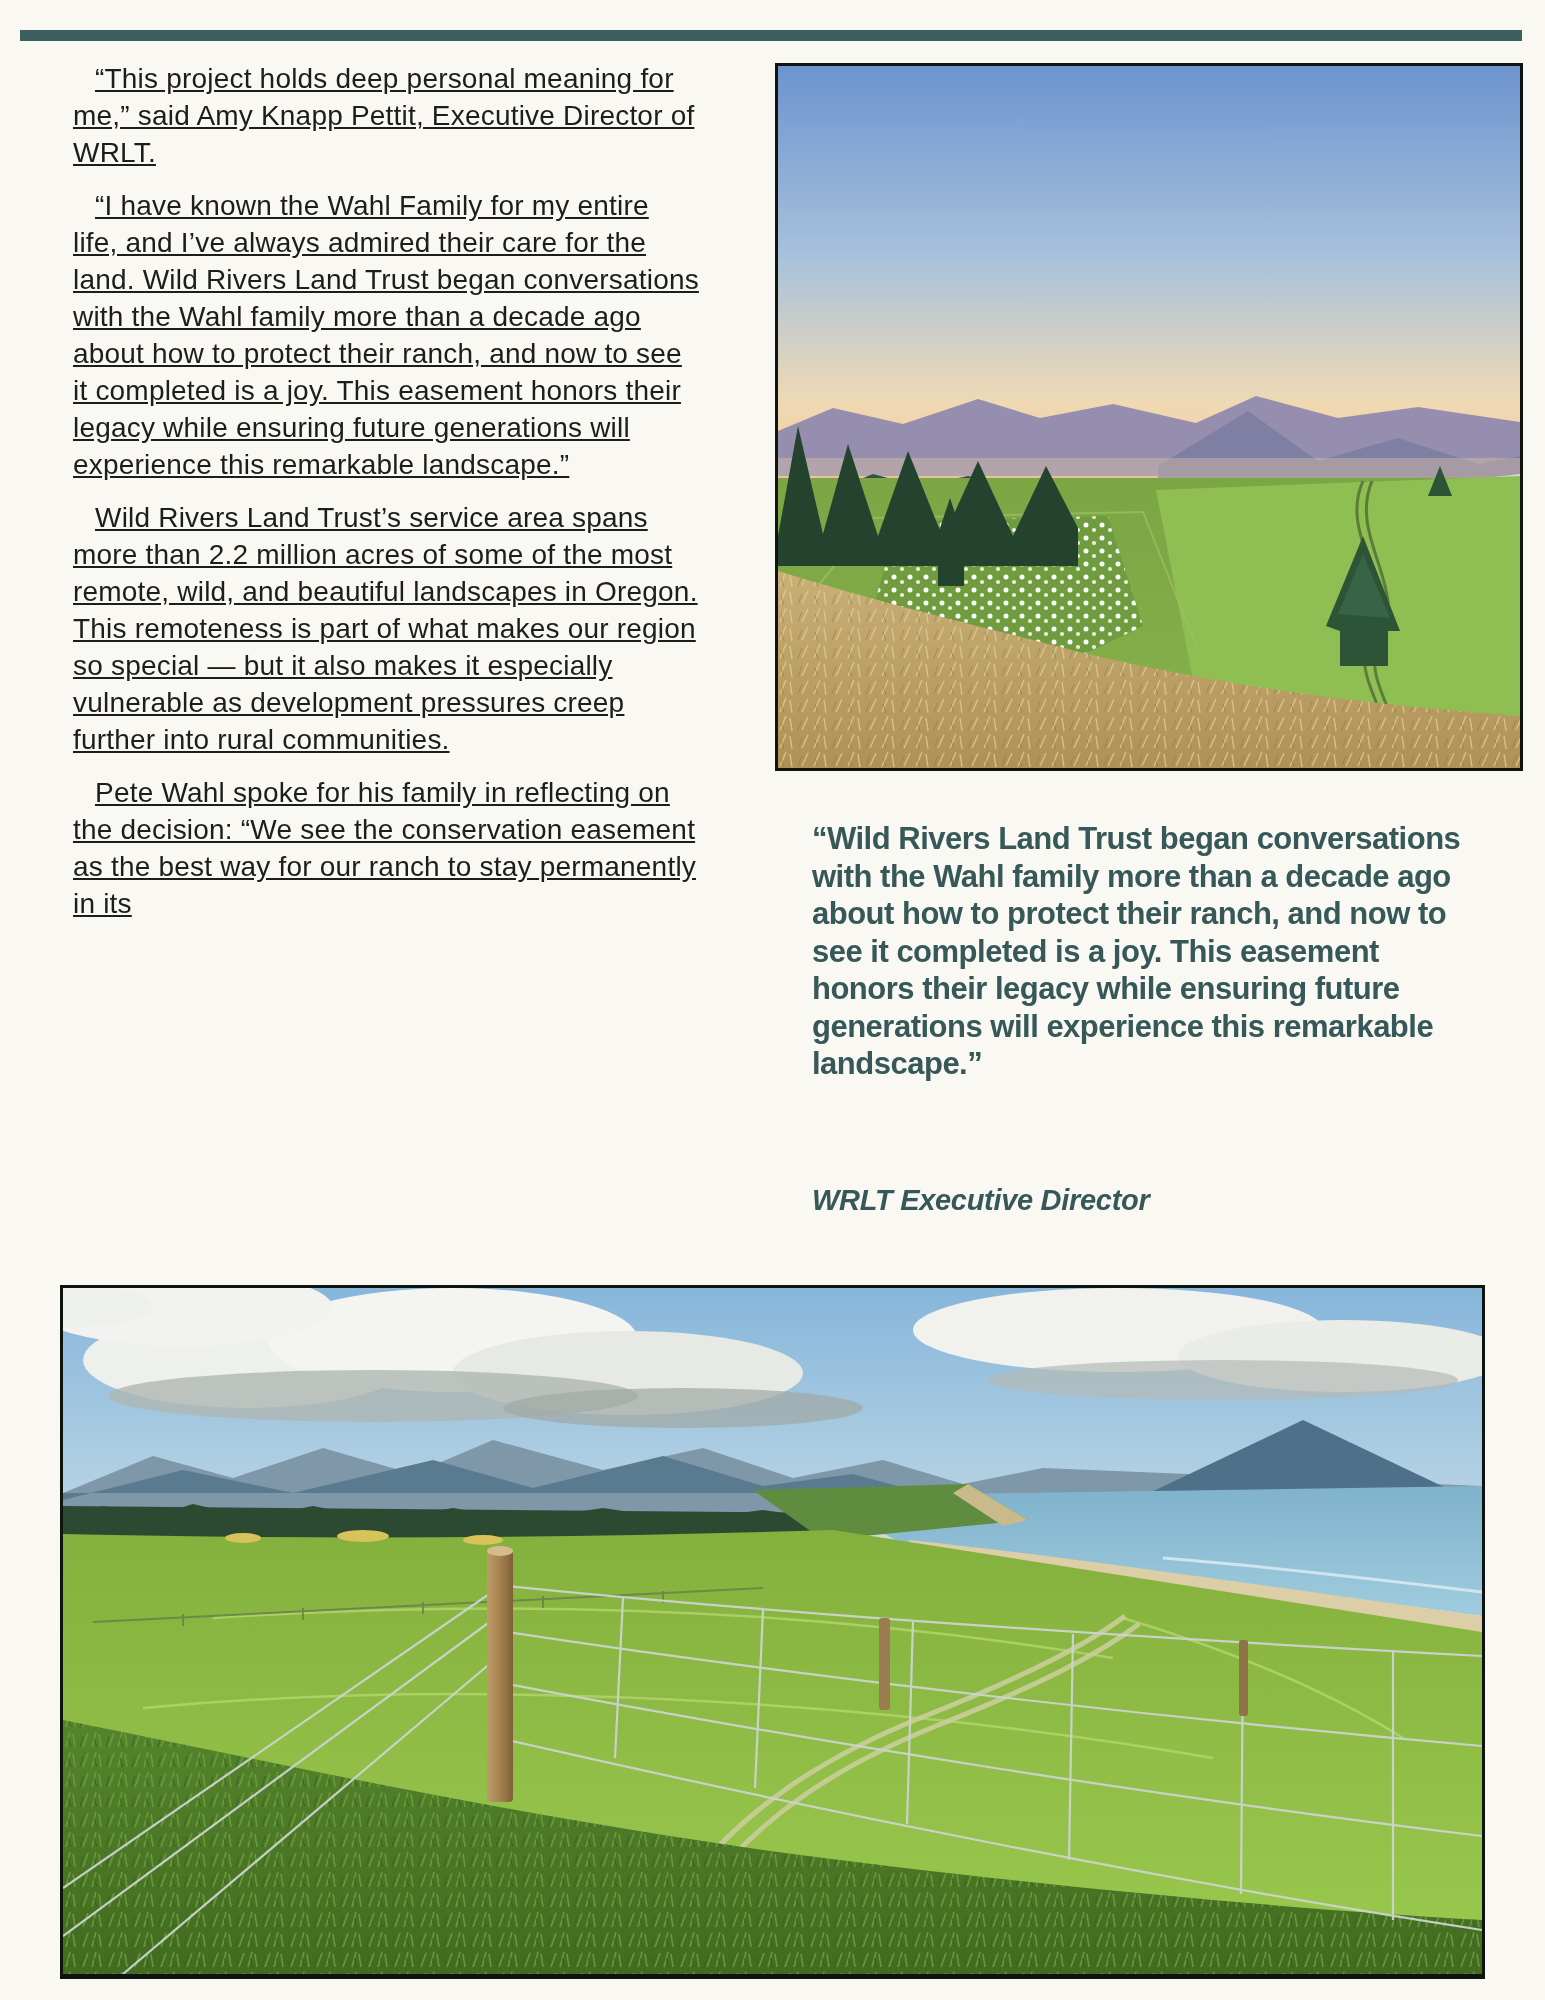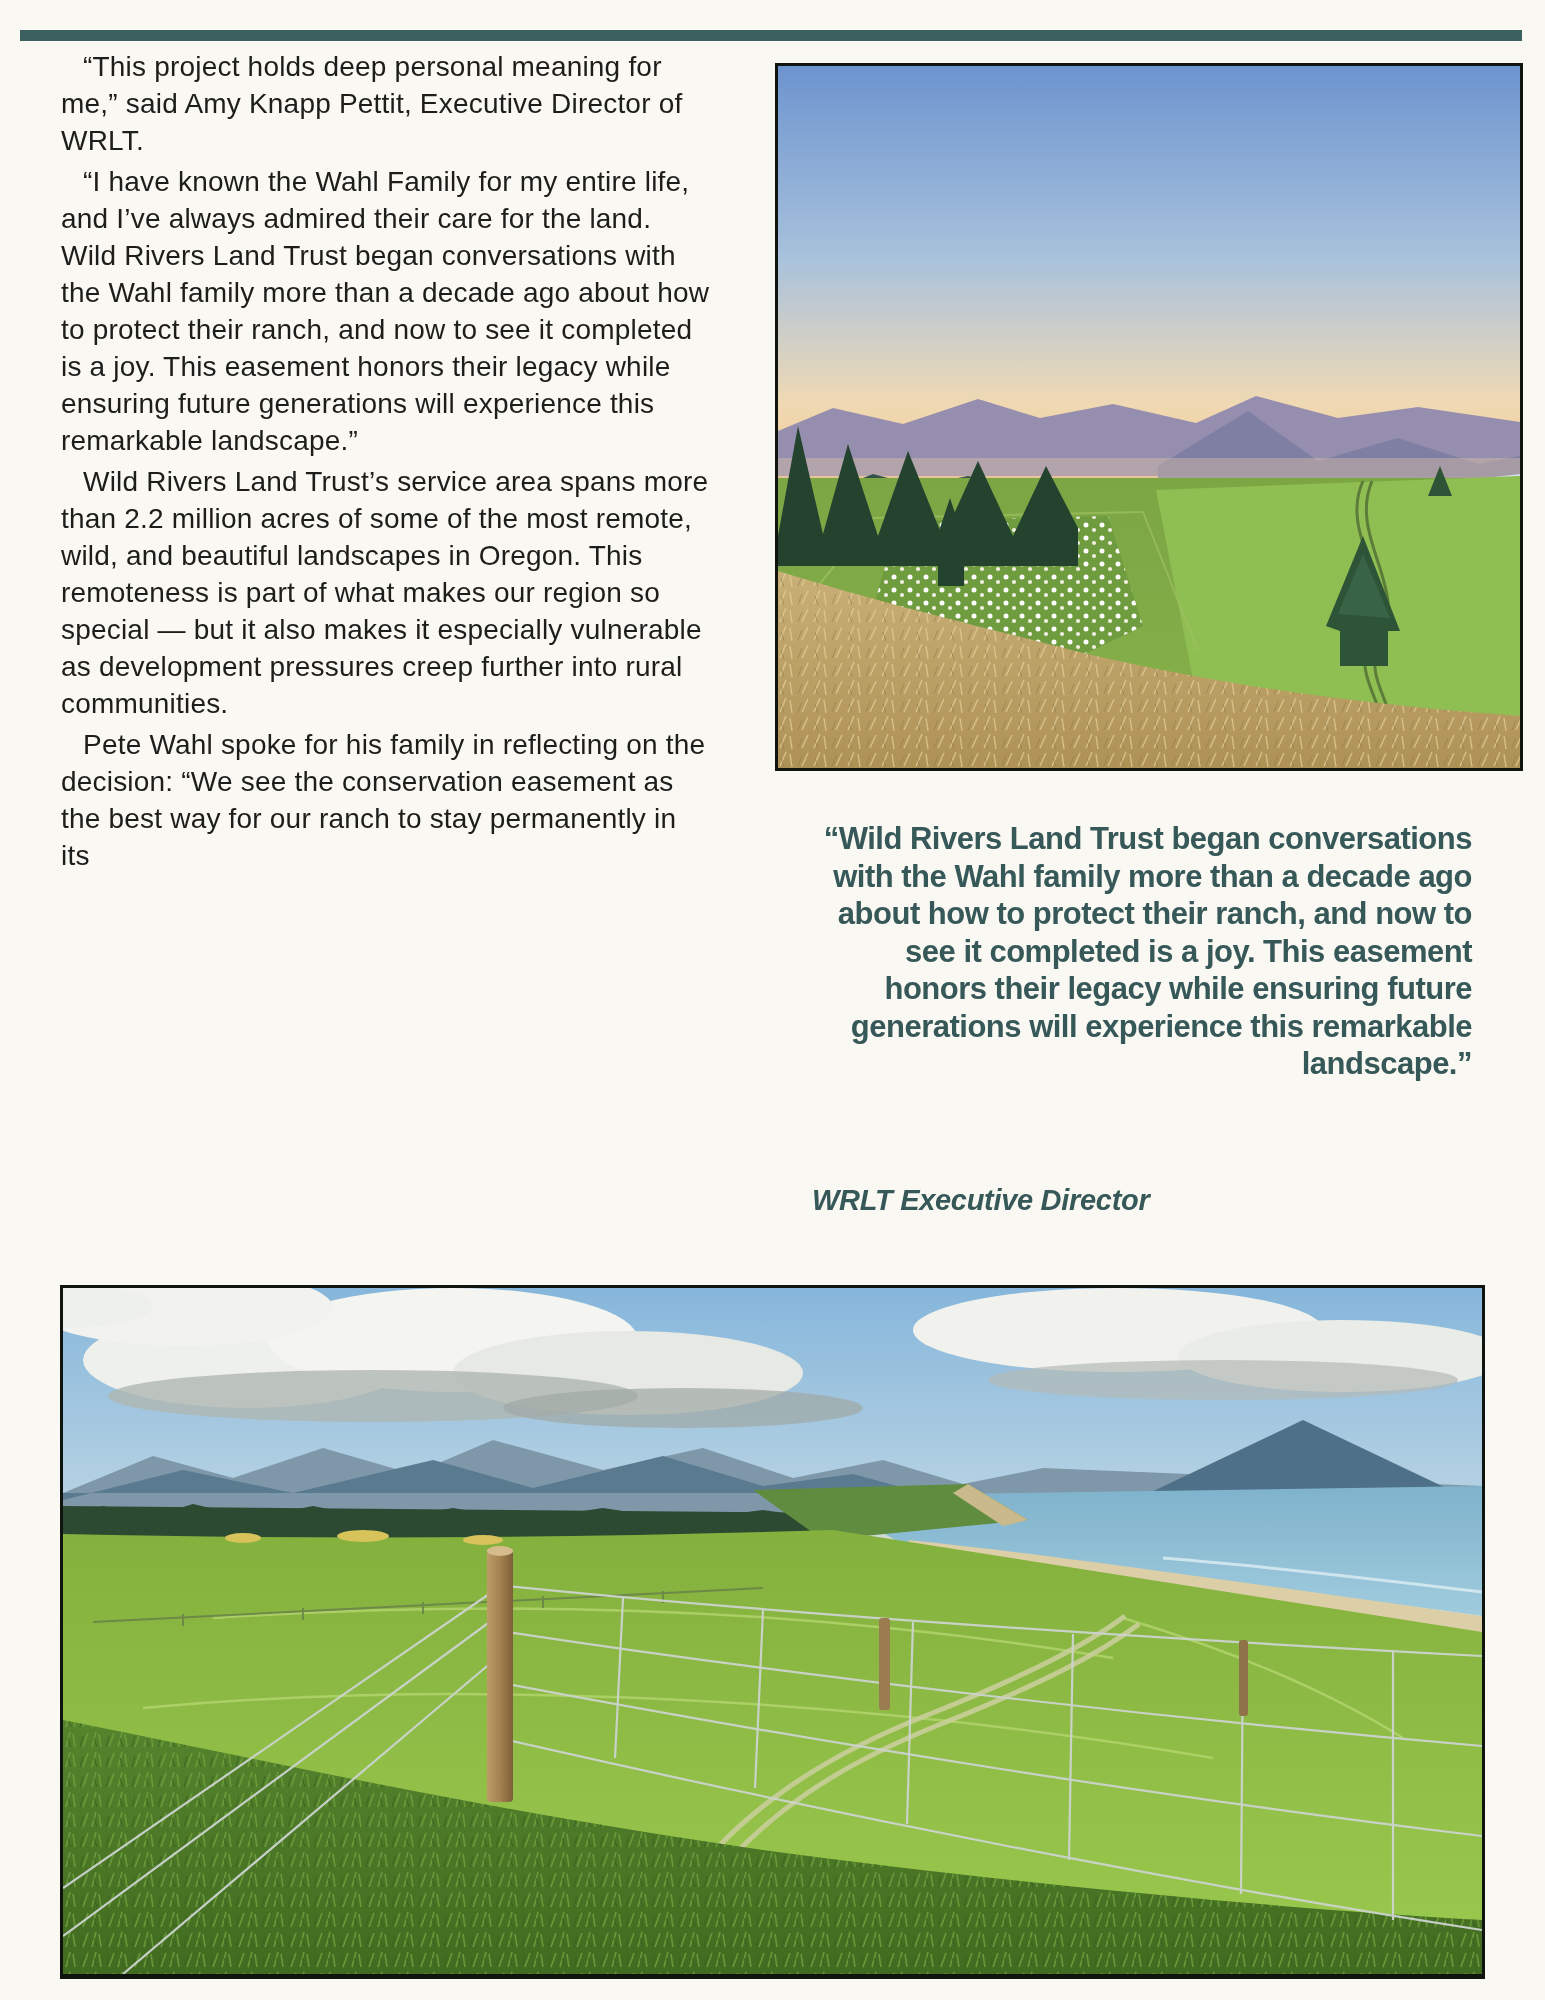--- a/index.html
+++ b/index.html
@@ -11,34 +11,33 @@
   }
   .top-bar{
     position:absolute;left:20px;top:30px;width:1502px;height:11px;
     background:#3C5F5F;
   }
   .article-column{
     position:absolute;left:57px;top:44px;width:658px;
     font-size:28px;line-height:37px;letter-spacing:0.2px;
     color:#1D1D1B;
   }
-  .article-column p{margin:4px;text-indent:22px;}
+  .article-column p{margin:16px;text-indent:22px;text-decoration:underline;}
   .article-column strong{font-weight:bold;}
   .photo{
     position:absolute;background:#cfd8d2;
     border:3px solid #10140f;box-sizing:border-box;
   }
   .photo svg{display:block;width:100%;height:100%;}
   .top-photo{left:775px;top:63px;width:748px;height:708px;}
   .bottom-photo{left:60px;top:1285px;width:1425px;height:694px;border-bottom-width:5px;}
   .pull-quote{
     position:absolute;left:812px;top:820px;width:660px;margin:0;
     font-size:31px;line-height:37.5px;font-weight:bold;letter-spacing:-0.5px;
     color:#375858;
-    text-align:right;
   }
   .attribution{
     position:absolute;left:812px;top:1182px;width:692px;
     text-align:left;font-size:29px;line-height:36px;
     font-weight:bold;font-style:italic;letter-spacing:-0.3px;
     color:#375858;
   }
 </style>
 </head>
 <body>

